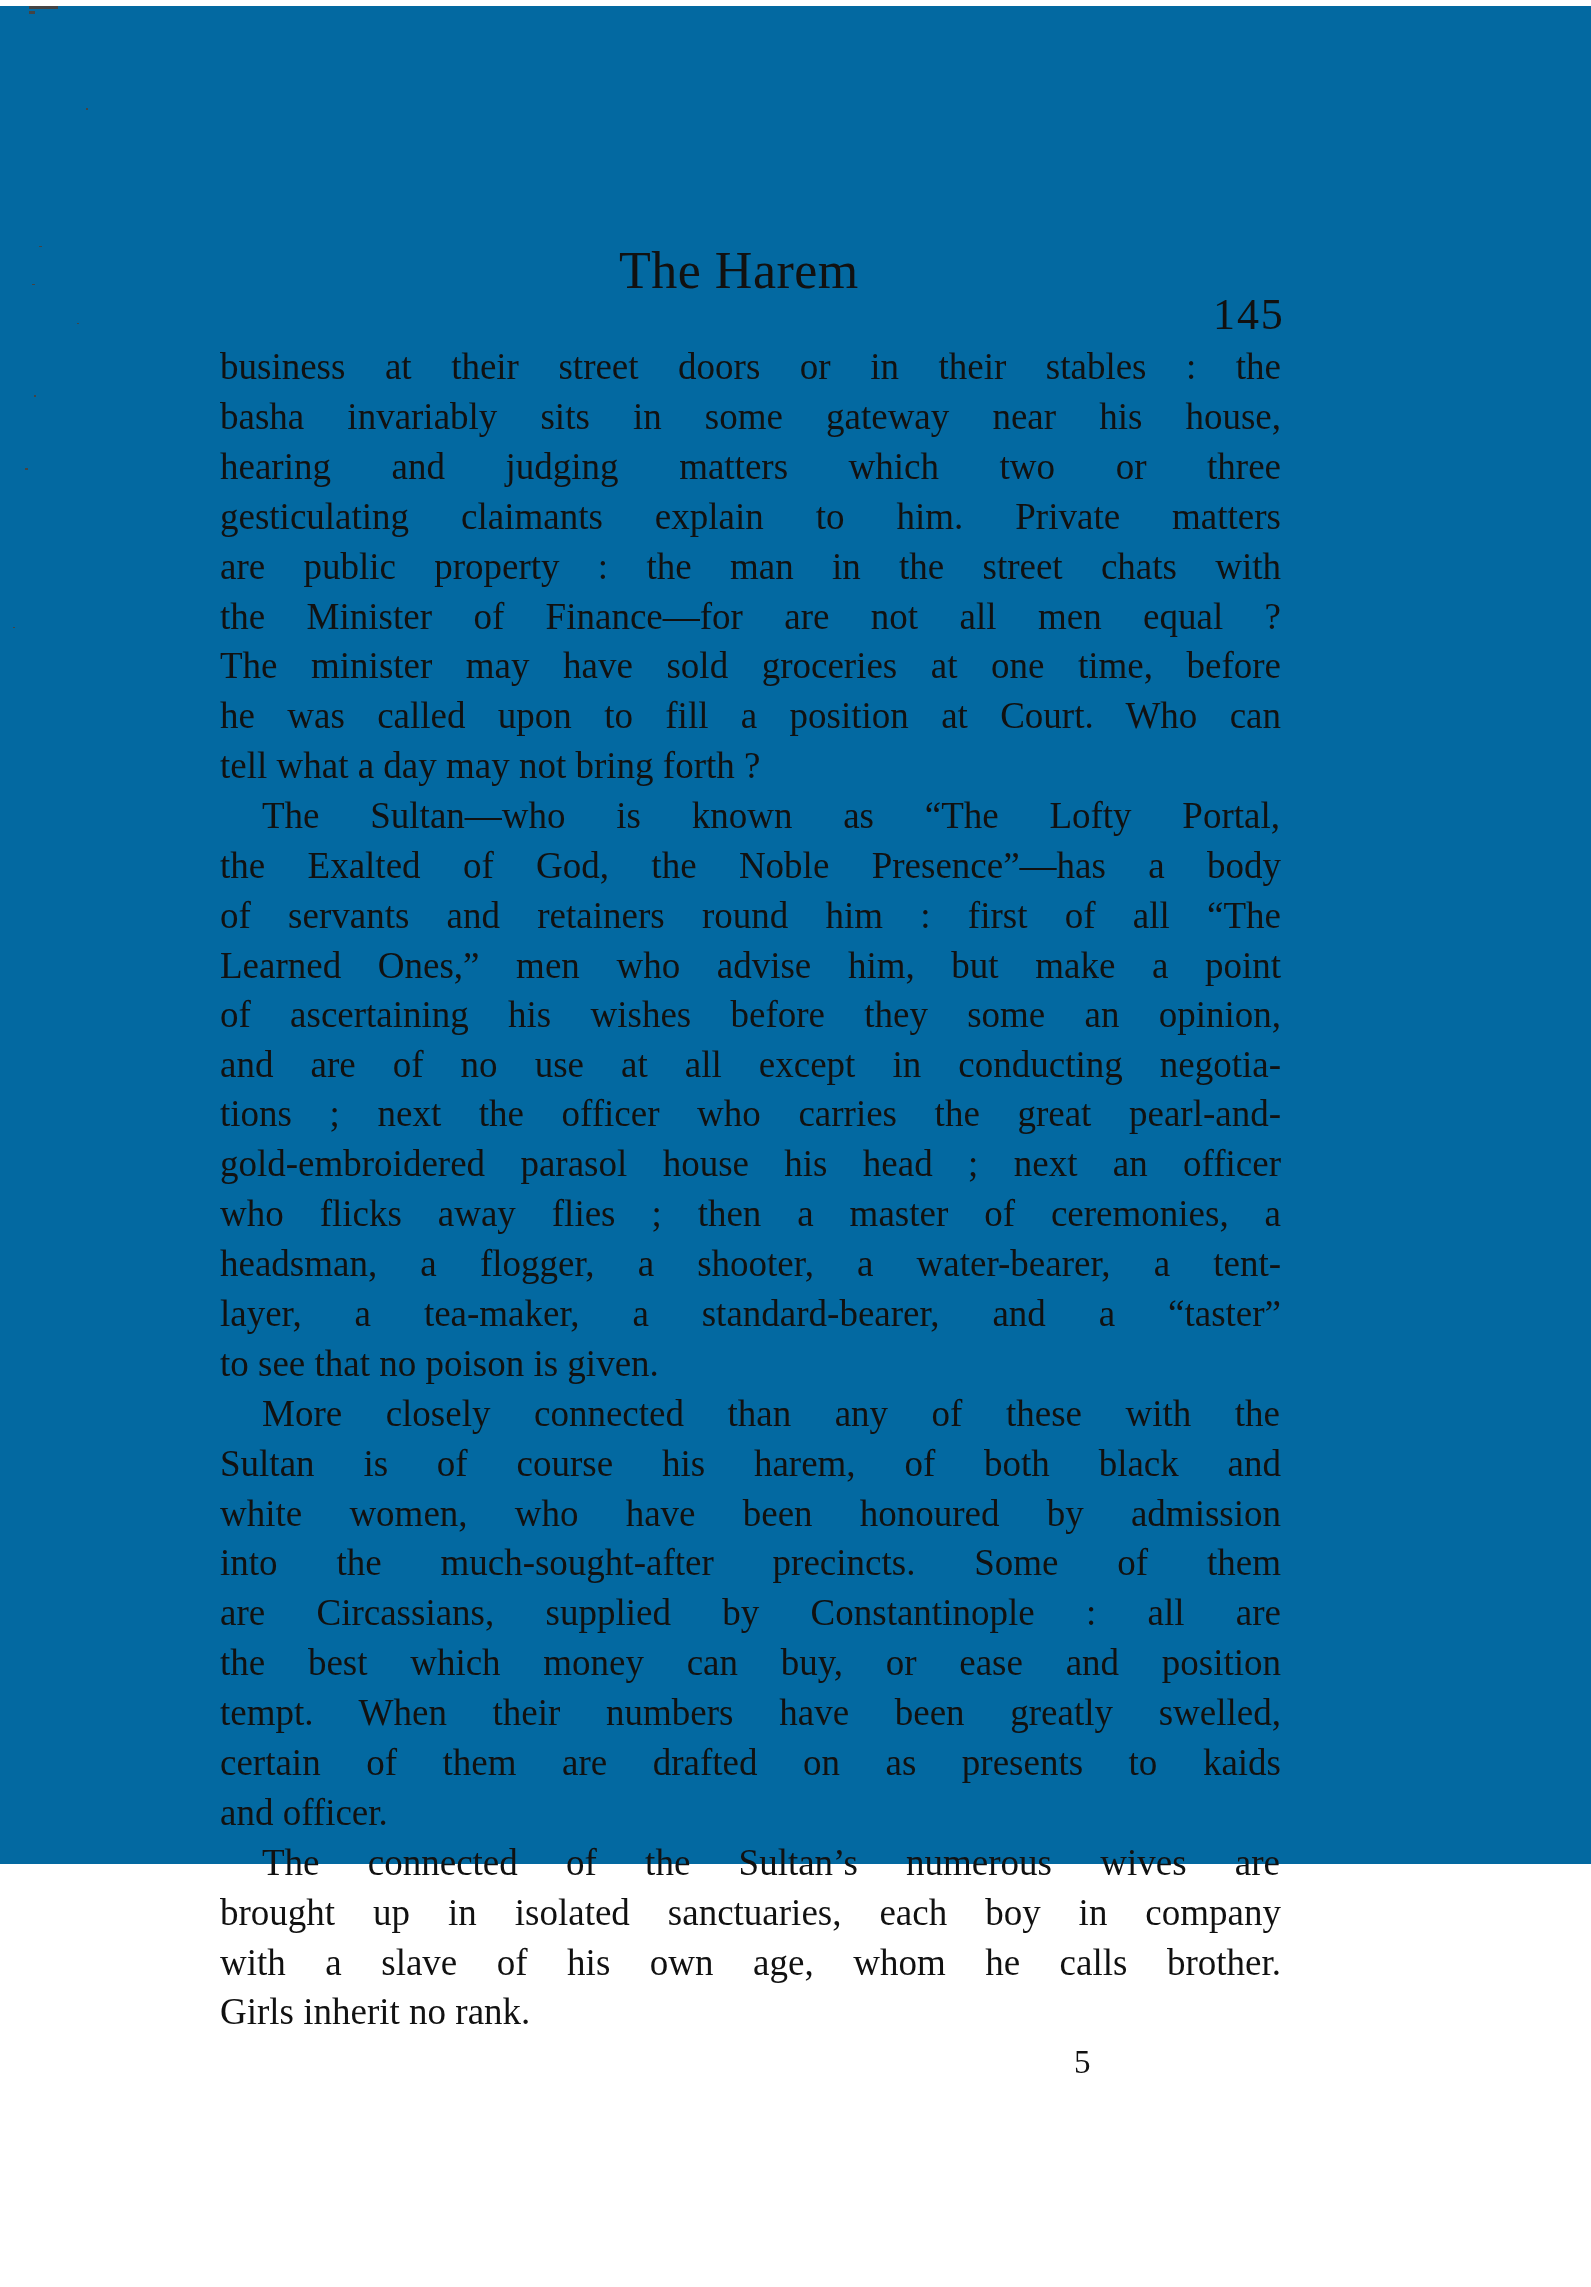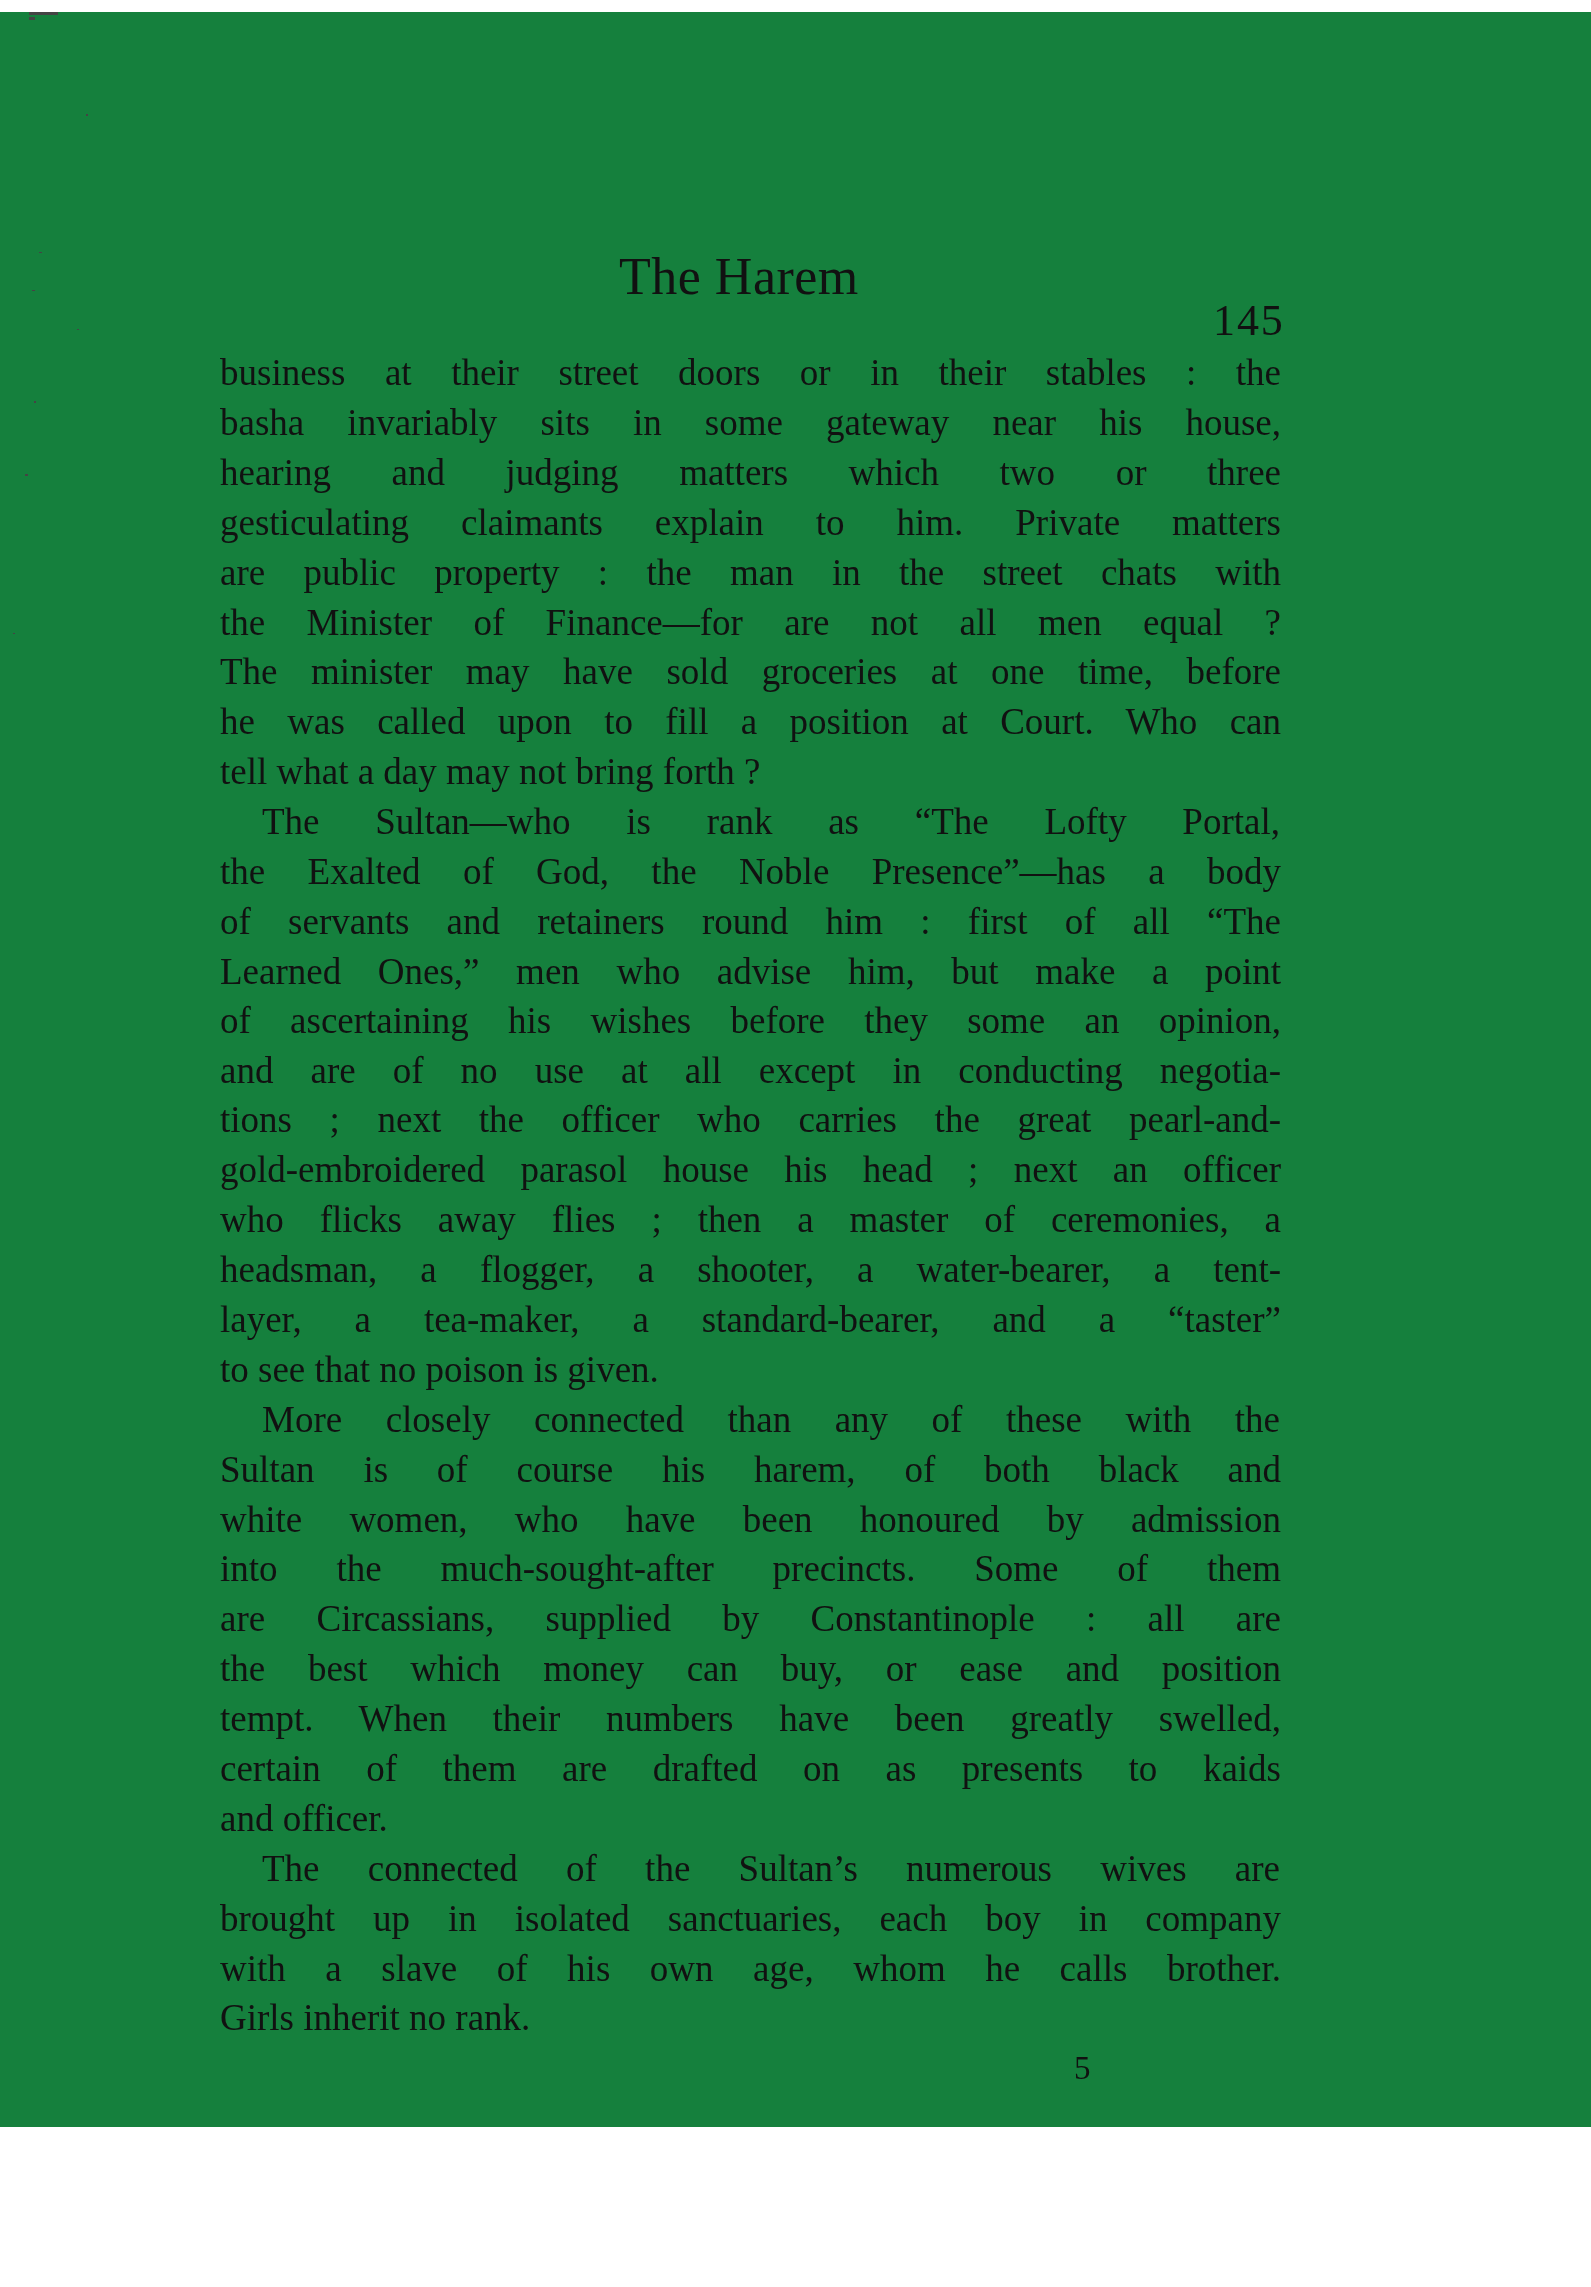--- a/index.html
+++ b/index.html
@@ -10,24 +10,24 @@
   body {
     width: 1592px;
     height: 2287px;
     position: relative;
     overflow: hidden;
     font-family: "Liberation Serif", "DejaVu Serif", serif;
     color: #111111;
   }
   .page {
     position: absolute;
-    left: 0; top: 12px;
+    left: 0; top: 6px;
     width: 1592px;
-    height: 2115px;
-    background: #15803d;
+    height: 1858px;
+    background: #0369a1;
   }
   .running-head {
     position: absolute;
     top: 236px;
     left: 0;
     width: 1592px;
     height: 58px;
   }
   .running-title {
     position: absolute;
@@ -117,21 +117,21 @@
       <div class="line" style="top:100px">hearing and judging matters which two or three</div>
       <div class="line" style="top:150px">gesticulating claimants explain to him. Private matters</div>
       <div class="line" style="top:200px">are public property : the man in the street chats with</div>
       <div class="line" style="top:250px">the Minister of Finance—for are not all men equal ?</div>
       <div class="line" style="top:299px">The minister may have sold groceries at one time, before</div>
       <div class="line" style="top:349px">he was called upon to fill a position at Court. Who can</div>
       <div class="line last" style="top:399px">tell what a day may not bring forth ?</div>
     </div>
 
     <div>
-      <div class="line indent" style="top:449px">The Sultan—who is rank as “The Lofty Portal,</div>
+      <div class="line indent" style="top:449px">The Sultan—who is known as “The Lofty Portal,</div>
       <div class="line" style="top:499px">the Exalted of God, the Noble Presence”—has a body</div>
       <div class="line" style="top:549px">of servants and retainers round him : first of all “The</div>
       <div class="line" style="top:599px">Learned Ones,” men who advise him, but make a point</div>
       <div class="line" style="top:648px">of ascertaining his wishes before they some an opinion,</div>
       <div class="line" style="top:698px">and are of no use at all except in conducting negotia-</div>
       <div class="line" style="top:747px">tions ; next the officer who carries the great pearl-and-</div>
       <div class="line" style="top:797px">gold-embroidered parasol house his head ; next an officer</div>
       <div class="line" style="top:847px">who flicks away flies ; then a master of ceremonies, a</div>
       <div class="line" style="top:897px">headsman, a flogger, a shooter, a water-bearer, a tent-</div>
       <div class="line" style="top:947px">layer, a tea-maker, a standard-bearer, and a “taster”</div>

